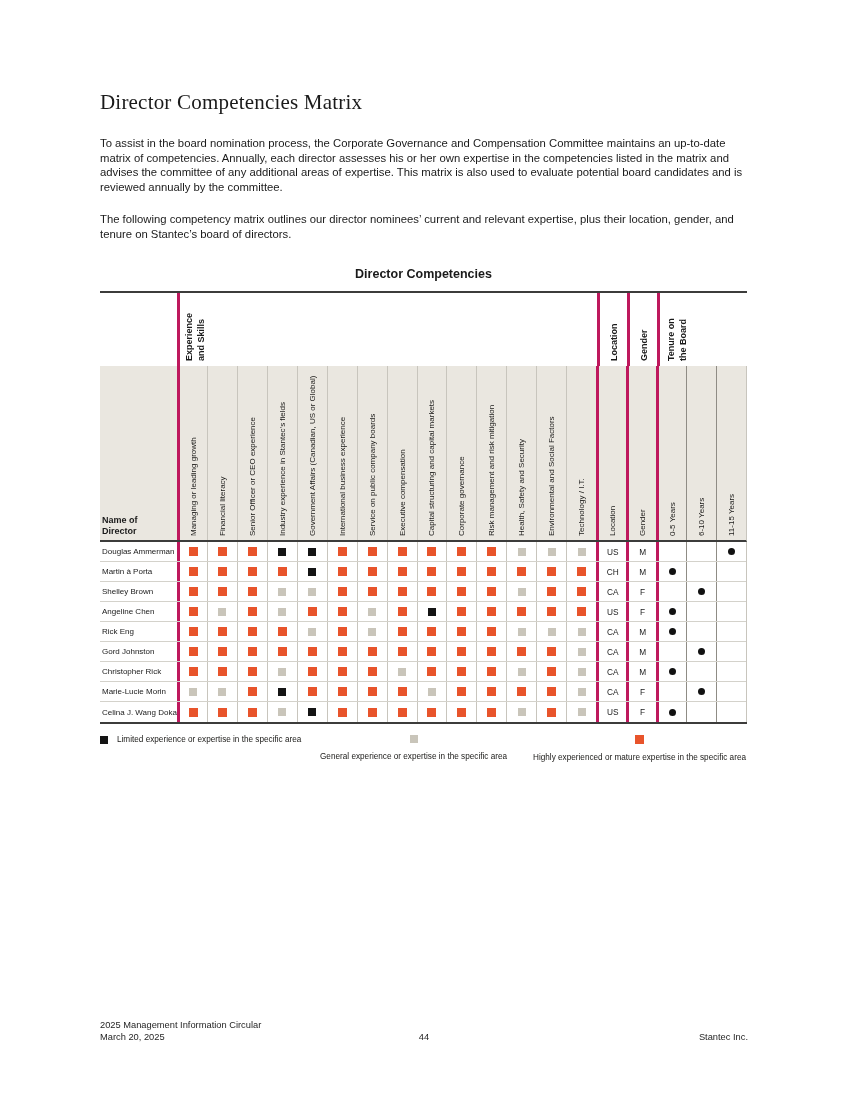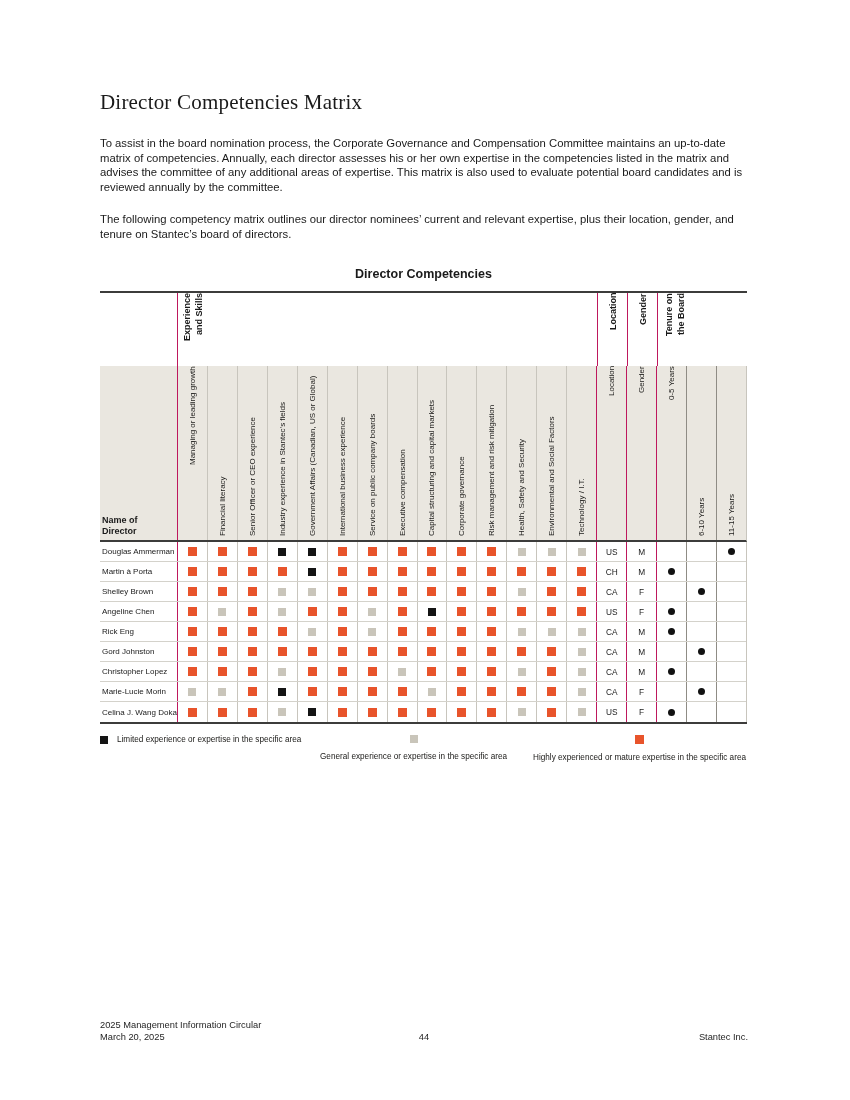--- a/index.html
+++ b/index.html
@@ -18,21 +18,21 @@
   .band{display:flex;}
   #band1{height:73px;}
   #band2{height:176px;box-sizing:border-box;background:#eae7e0;border-bottom:2px solid #3c3c3b;border-right:1px solid #c8c5bd;}
   #rows{border-right:1px solid #c8c5bd;}
 
   .cell{box-sizing:border-box;display:flex;}
   .w-name{width:77px;}
   .w-col{width:30px;}
   .w-exp{width:420px;}
   .w-ten{width:90px;}
-  .bl-dark{border-left:1px solid #be185d;text-align:right;}
+  .bl-dark{border-left:3px solid #be185d;}
   .bl-light{border-left:1px solid #c8c5bd;}
   .bl-mid{border-left:1px solid #8f8c85;}
   .c-center{justify-content:center;}
   .c-start{justify-content:flex-start;}
 
   .vtext{writing-mode:vertical-rl;transform:rotate(180deg);white-space:pre;height:100%;box-sizing:border-box;}
   .vbold{font-size:9px;font-weight:bold;line-height:12px;padding-top:5px;}
   .vsmall{font-size:8px;line-height:13px;color:#21201e;padding-top:4px;}
   .pad-l3{padding-left:3px;}
   .pad-l5{padding-left:5px;}
@@ -439,21 +439,21 @@
         </div>
         <div class="dcell w-col bl-dark dtext">CA</div>
         <div class="dcell w-col bl-dark dtext">M</div>
         <div class="dcell w-col bl-dark"></div>
         <div class="dcell w-col bl-mid">
           <span class="dot"></span>
         </div>
         <div class="dcell w-col bl-mid"></div>
       </div>
       <div class="drow">
-        <div class="dname">Christopher Lopez</div>
+        <div class="dname">Christopher Rick</div>
         <div class="dcell w-col bl-dark">
           <span class="sq sq-h"></span>
         </div>
         <div class="dcell w-col bl-light">
           <span class="sq sq-h"></span>
         </div>
         <div class="dcell w-col bl-light">
           <span class="sq sq-h"></span>
         </div>
         <div class="dcell w-col bl-light">

